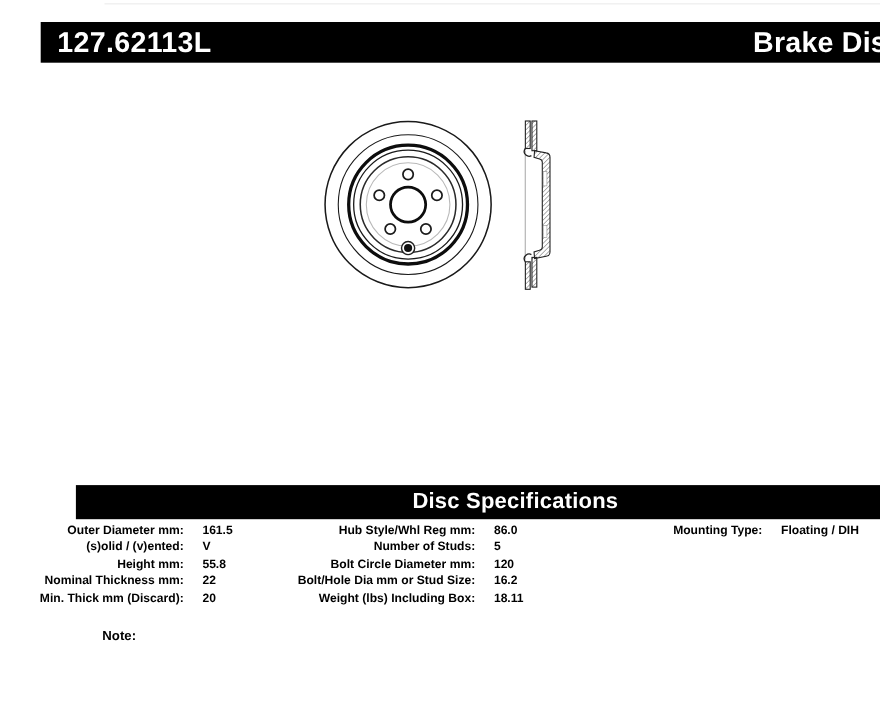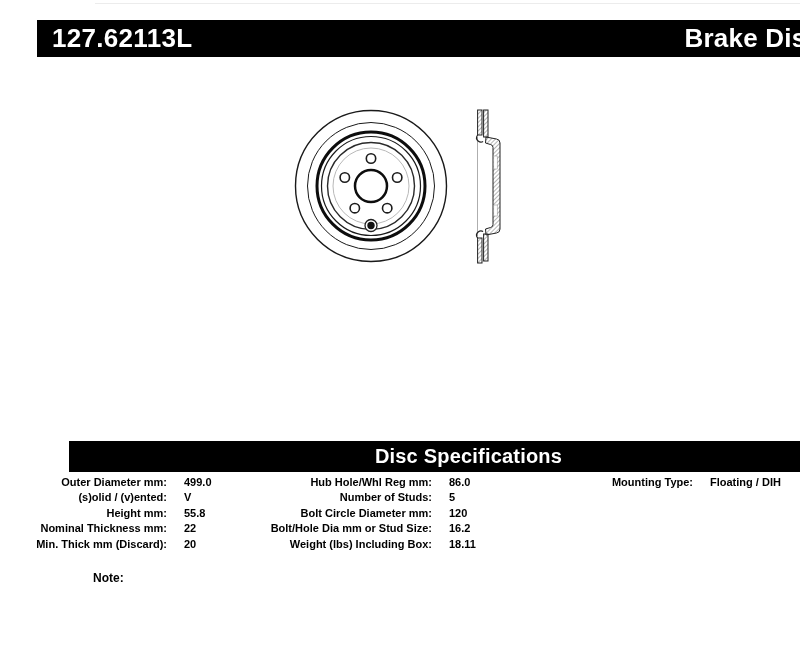--- a/index.html
+++ b/index.html
@@ -92,21 +92,21 @@
   </svg>
 
   <div class="bar spec-bar">
     <span class="spec-bar-title">Disc Specifications</span>
   </div>
 
   <div class="spec-grid">
     <div class="spec-col c1">
       <div class="spec-row">
         <span class="spec-label">Outer Diameter mm:</span>
-        <span class="spec-value">499.0</span>
+        <span class="spec-value">161.5</span>
       </div>
       <div class="spec-row">
         <span class="spec-label">(s)olid / (v)ented:</span>
         <span class="spec-value">V</span>
       </div>
       <div class="spec-row">
         <span class="spec-label">Height mm:</span>
         <span class="spec-value">55.8</span>
       </div>
       <div class="spec-row">
@@ -114,21 +114,21 @@
         <span class="spec-value">22</span>
       </div>
       <div class="spec-row">
         <span class="spec-label">Min. Thick mm (Discard):</span>
         <span class="spec-value">20</span>
       </div>
     </div>
 
     <div class="spec-col c2">
       <div class="spec-row">
-        <span class="spec-label">Hub Hole/Whl Reg mm:</span>
+        <span class="spec-label">Hub Style/Whl Reg mm:</span>
         <span class="spec-value">86.0</span>
       </div>
       <div class="spec-row">
         <span class="spec-label">Number of Studs:</span>
         <span class="spec-value">5</span>
       </div>
       <div class="spec-row">
         <span class="spec-label">Bolt Circle Diameter mm:</span>
         <span class="spec-value">120</span>
       </div>

